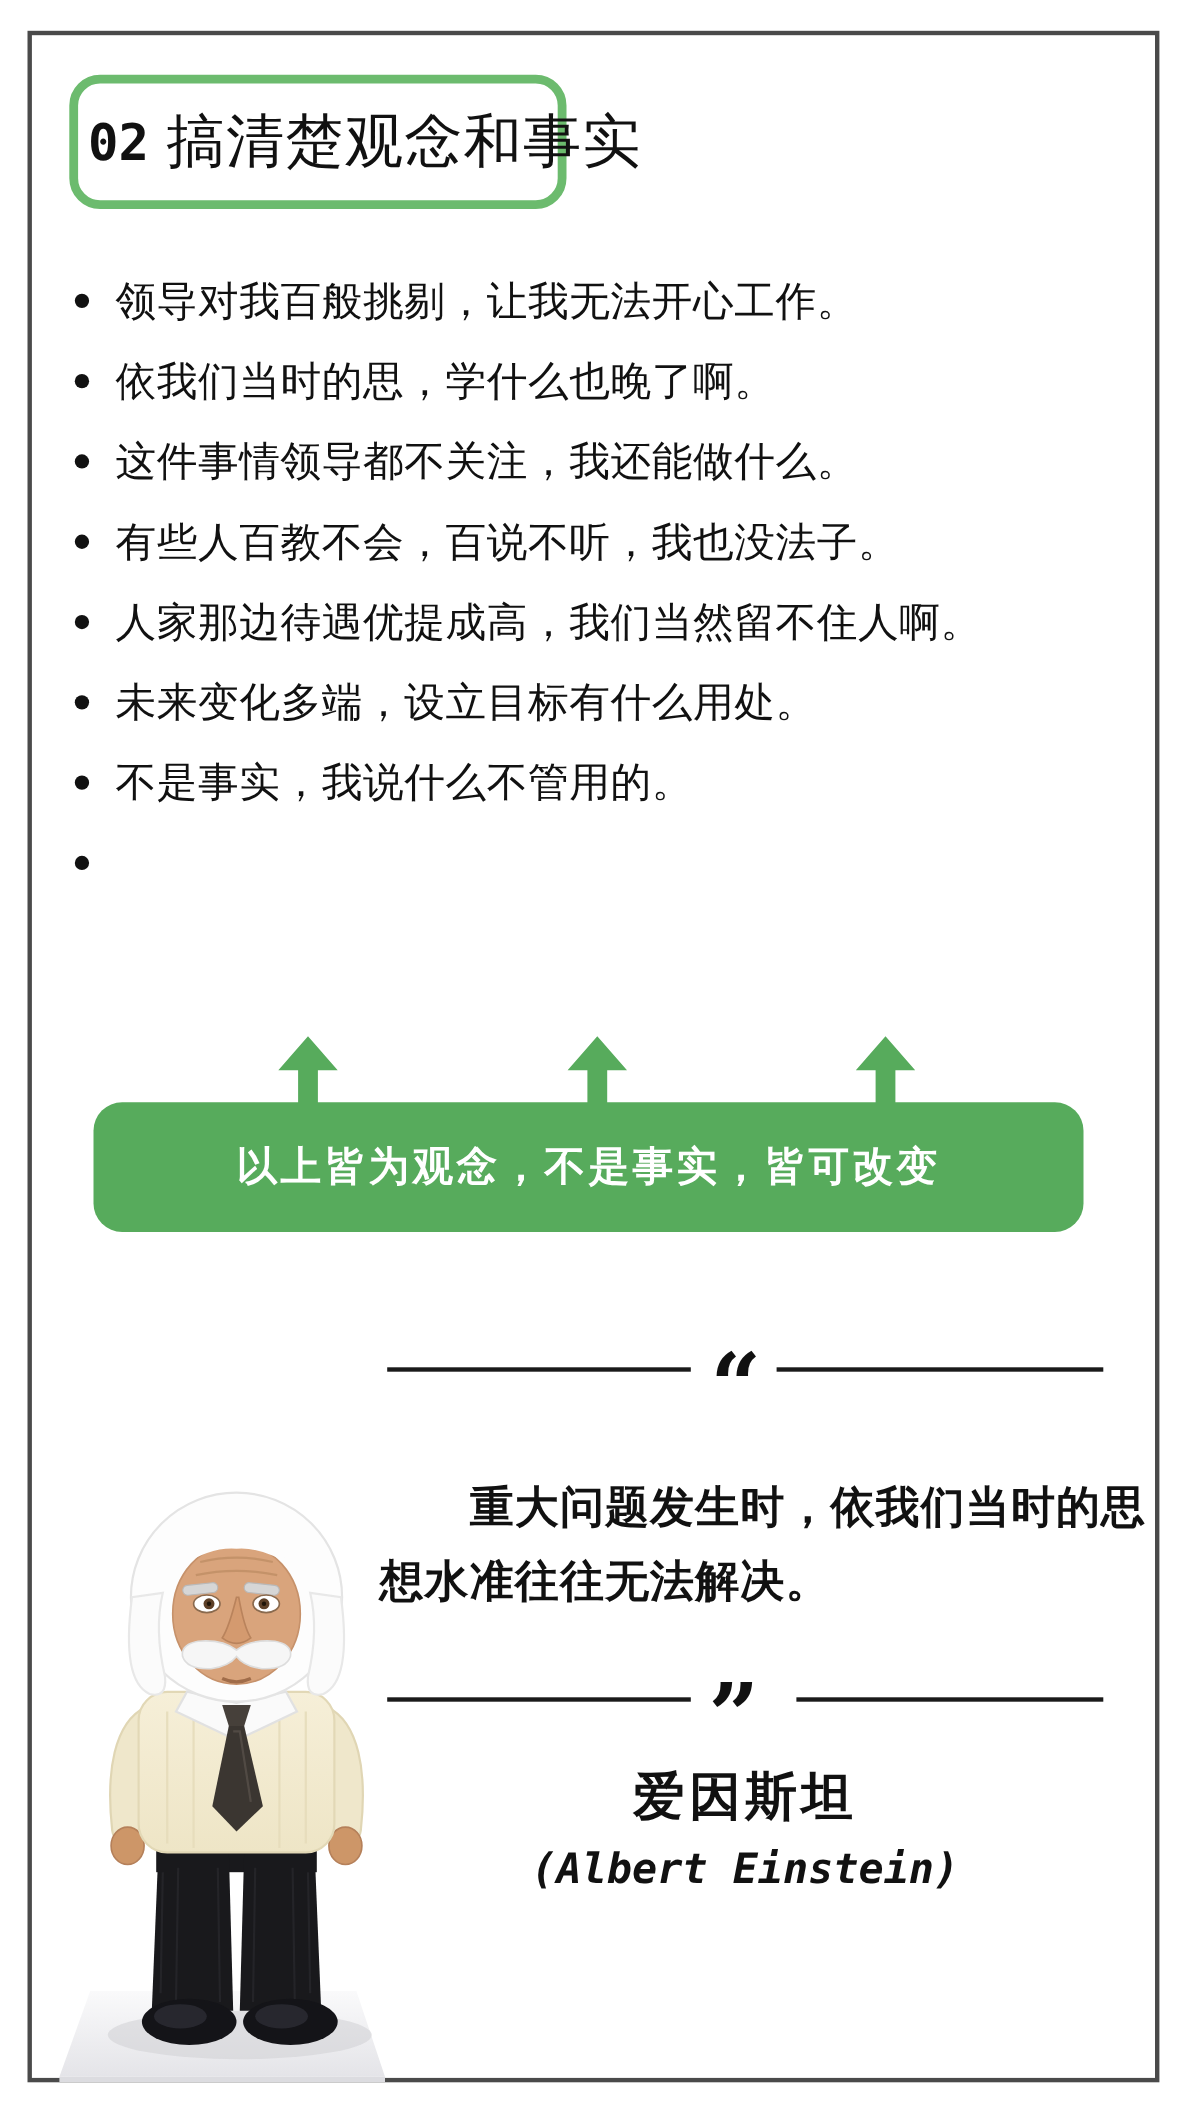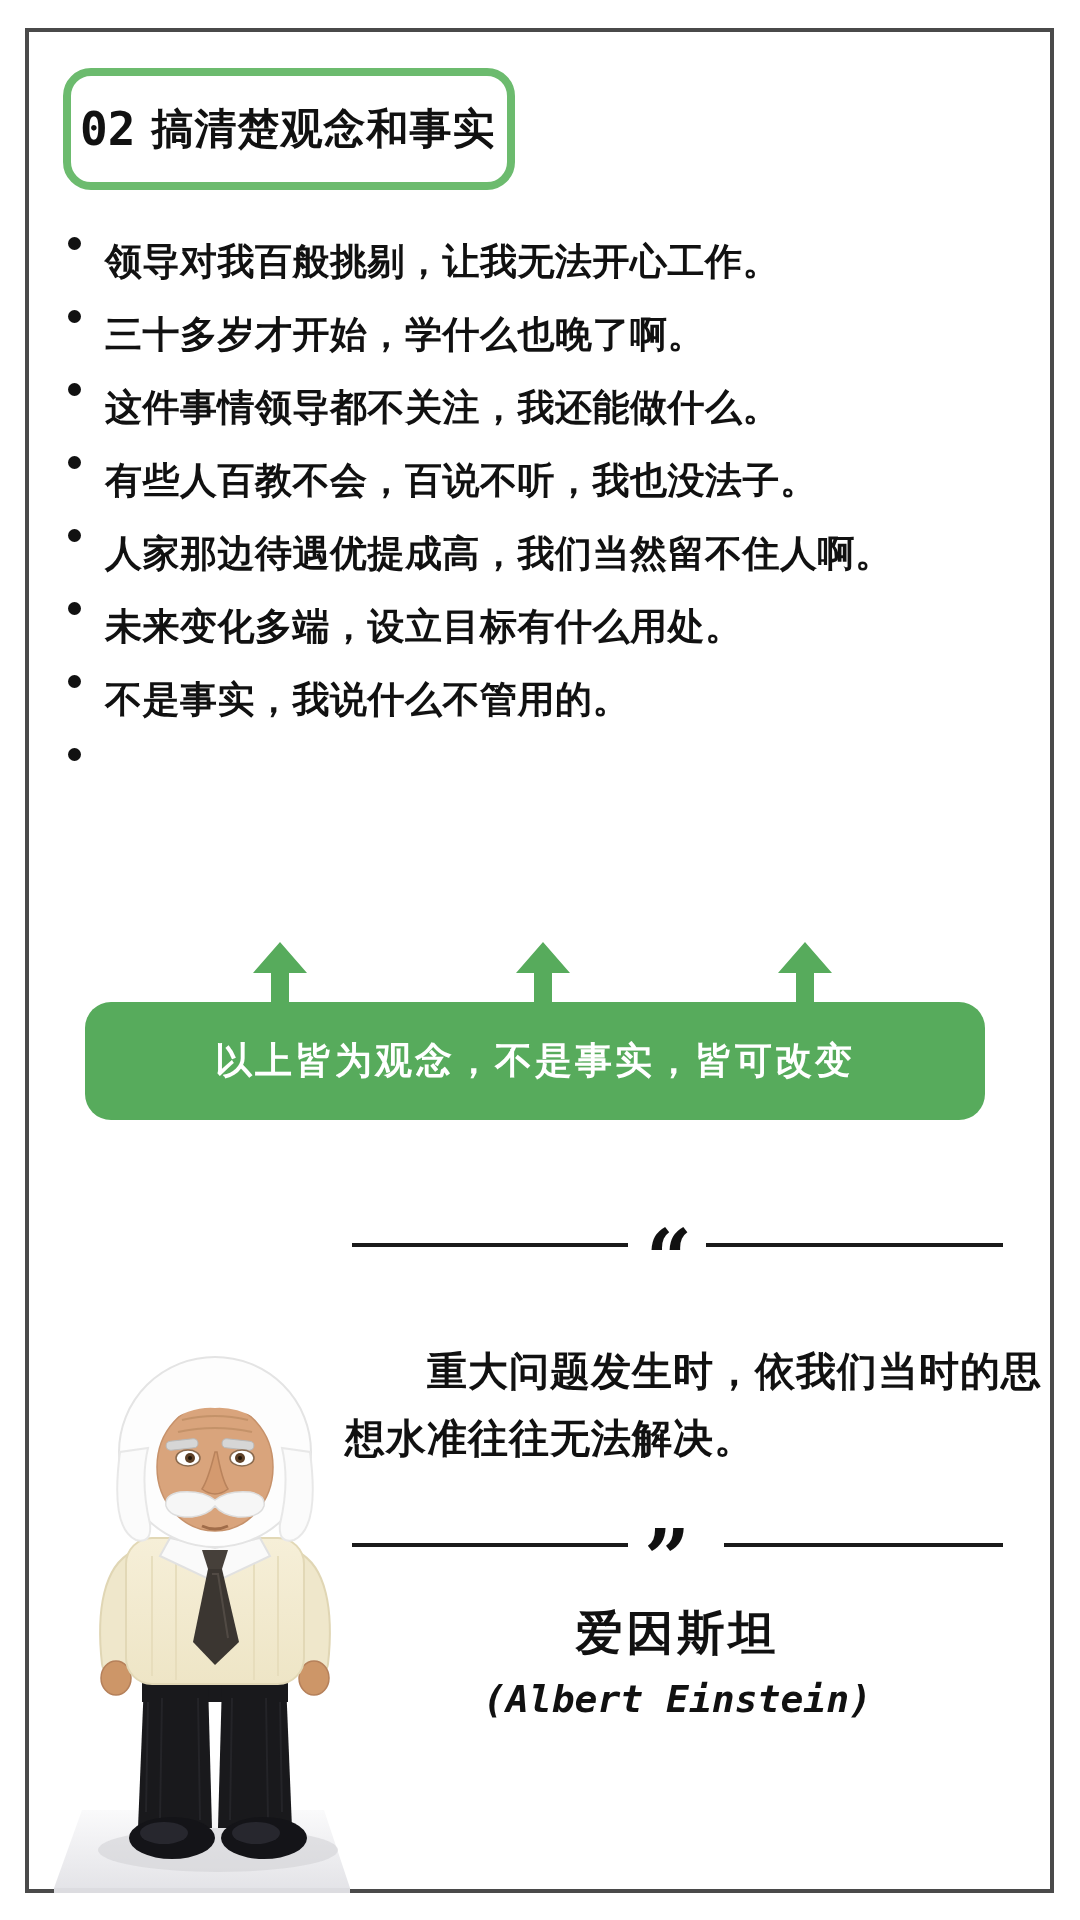--- a/index.html
+++ b/index.html
@@ -12,24 +12,24 @@
     position:absolute; left:25px; top:28px; width:1029px; height:1865px;
     border:4px solid #4a4a4a; background:transparent;
   }
   
   .title-box {
     position:absolute; left:63px; top:68px; width:452px; height:122px;
     border:8px solid #6cbb6e; border-radius:28px;
     display:flex; align-items:center; padding-left:9px; gap:16px; background:#fff;
   }
   .title-num { font-family:"DejaVu Sans Mono", monospace; font-weight:bold; font-size:46px; }
-  .title-txt { font-weight:bold; font-size:42px; letter-spacing:1px; white-space:nowrap; }
+  .title-txt { font-weight:normal; font-size:53px; letter-spacing:1px; white-space:nowrap; }
   
   .bullets { position:absolute; left:60px; top:237px; width:960px; list-style:none; }
-  .bullets li { display:flex; height:73px; font-size:37px; font-weight:bold; letter-spacing:0.5px; white-space:nowrap; }
+  .bullets li { display:flex; align-items:center; height:73px; font-size:37px; font-weight:normal; letter-spacing:0.5px; white-space:nowrap; }
   .dot { flex:none; width:13px; height:13px; border-radius:50%; background:#111; margin:0 24px 0 8px; }
   
   .arrows { position:absolute; left:85px; top:940px; width:900px; height:63px; }
   
   .banner {
     position:absolute; left:85px; top:1002px; width:900px; height:118px;
     background:#57ab5c; border-radius:26px; display:flex; align-items:center; justify-content:center;
   }
   .banner span { color:#ffffff; font-weight:bold; font-size:37px; letter-spacing:3px; white-space:nowrap; }
   
@@ -63,21 +63,21 @@
     <span class="title-txt">搞清楚观念和事实</span>
   </div>
 
   <ul class="bullets">
     <li>
         <span class="dot"></span>
         <span>领导对我百般挑剔，让我无法开心工作。</span>
       </li>
     <li>
         <span class="dot"></span>
-        <span>三十多岁才开始，学什么也晚了啊。</span>
+        <span>依我们当时的思，学什么也晚了啊。</span>
       </li>
     <li>
         <span class="dot"></span>
         <span>这件事情领导都不关注，我还能做什么。</span>
       </li>
     <li>
         <span class="dot"></span>
         <span>有些人百教不会，百说不听，我也没法子。</span>
       </li>
     <li>

